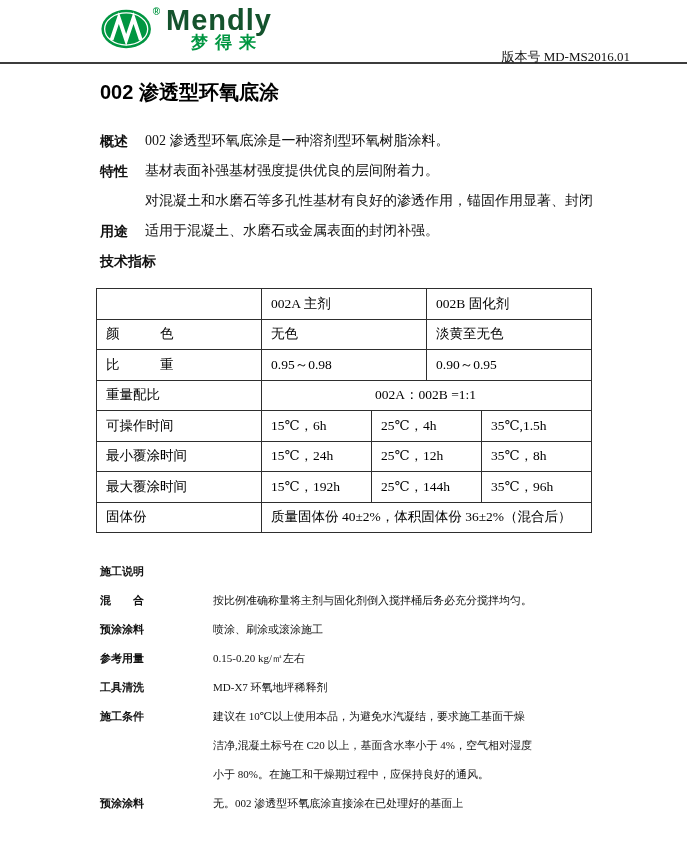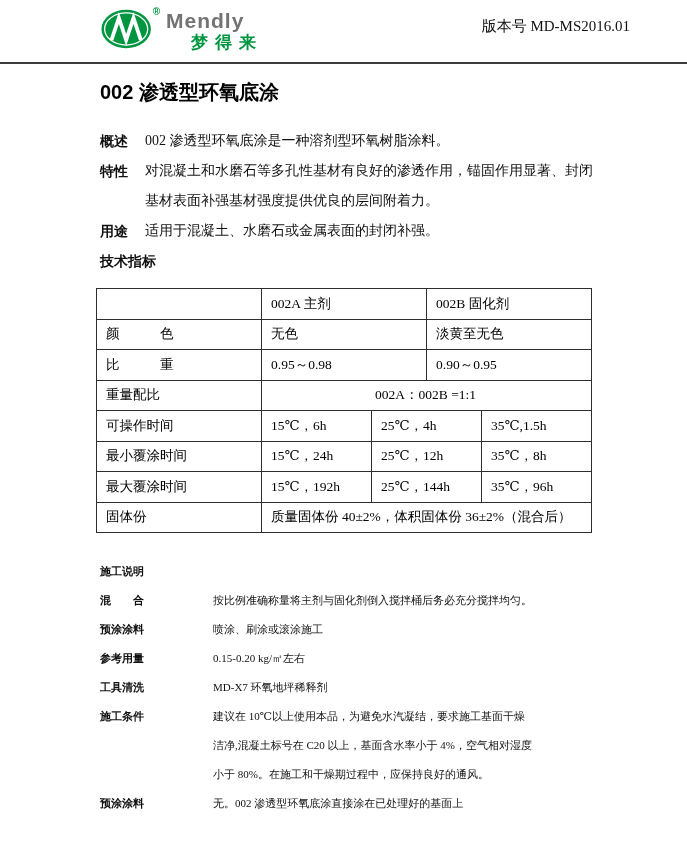--- a/index.html
+++ b/index.html
@@ -25,31 +25,31 @@
   .logo-mark { position:relative; width:62px; height:46px; }
   .logo-mark svg { width:56px; height:44px; display:block; }
   .reg-mark {
     position:absolute; right:2px; top:-1px;
     color:#009641; font-size:10px; font-weight:bold;
     font-family:"Liberation Sans",sans-serif;
   }
   .brand-text { margin-left:4px; }
   .brand-en {
     font-family:"Liberation Sans",sans-serif;
-    font-weight:800; font-size:21px; line-height:27px;
-    color:#737373; letter-spacing:1px;
+    font-weight:800; font-size:29px; line-height:27px;
+    color:#14532d; letter-spacing:1px;
   }
   .brand-cn {
     font-family:Liberation Mono, monospace;
     font-weight:bold; font-size:17px; line-height:19px;
     color:#009641; letter-spacing:7px; margin-left:25px;
   }
   .version {
-    position:absolute; right:57px; top:17px;
-    font-size:15px; color:#111;
+    position:absolute; right:57px; top:48px;
+    font-size:13px; color:#111;
   }
 
   
   .doc-title {
     margin:14px 0 0 100px;
     font-family:"Liberation Sans",sans-serif;
     font-weight:bold; font-size:20px; line-height:28px;
     color:#000;
   }
 
@@ -125,22 +125,22 @@
   <div class="doc-title">002 渗透型环氧底涂</div>
 
   <div class="intro">
     <div class="intro-row">
       <span class="intro-label">概述</span>
       <span class="intro-body">002 渗透型环氧底涂是一种溶剂型环氧树脂涂料。</span>
     </div>
     <div class="intro-row">
       <span class="intro-label">特性</span>
       <span>
+        <div class="intro-body">基材表面补强基材强度提供优良的层间附着力。</div>
         <div class="intro-body">对混凝土和水磨石等多孔性基材有良好的渗透作用，锚固作用显著、封闭</div>
-        <div class="intro-body">基材表面补强基材强度提供优良的层间附着力。</div>
       </span>
     </div>
     <div class="intro-row">
       <span class="intro-label">用途</span>
       <span class="intro-body">适用于混凝土、水磨石或金属表面的封闭补强。</span>
     </div>
     <div class="sec-heading">技术指标</div>
   </div>
 
   <table class="spec">

